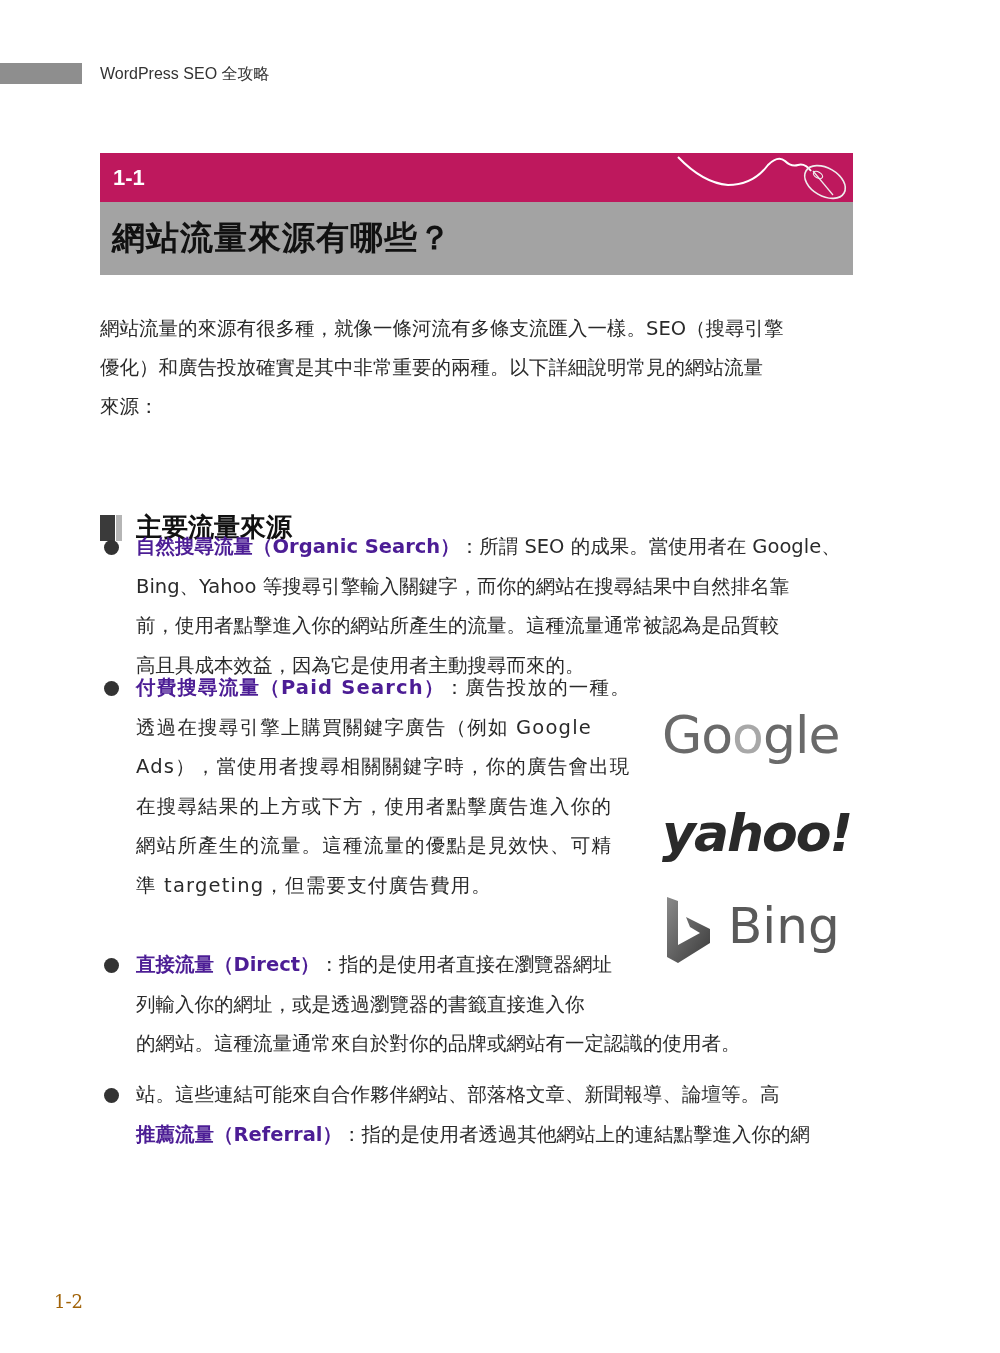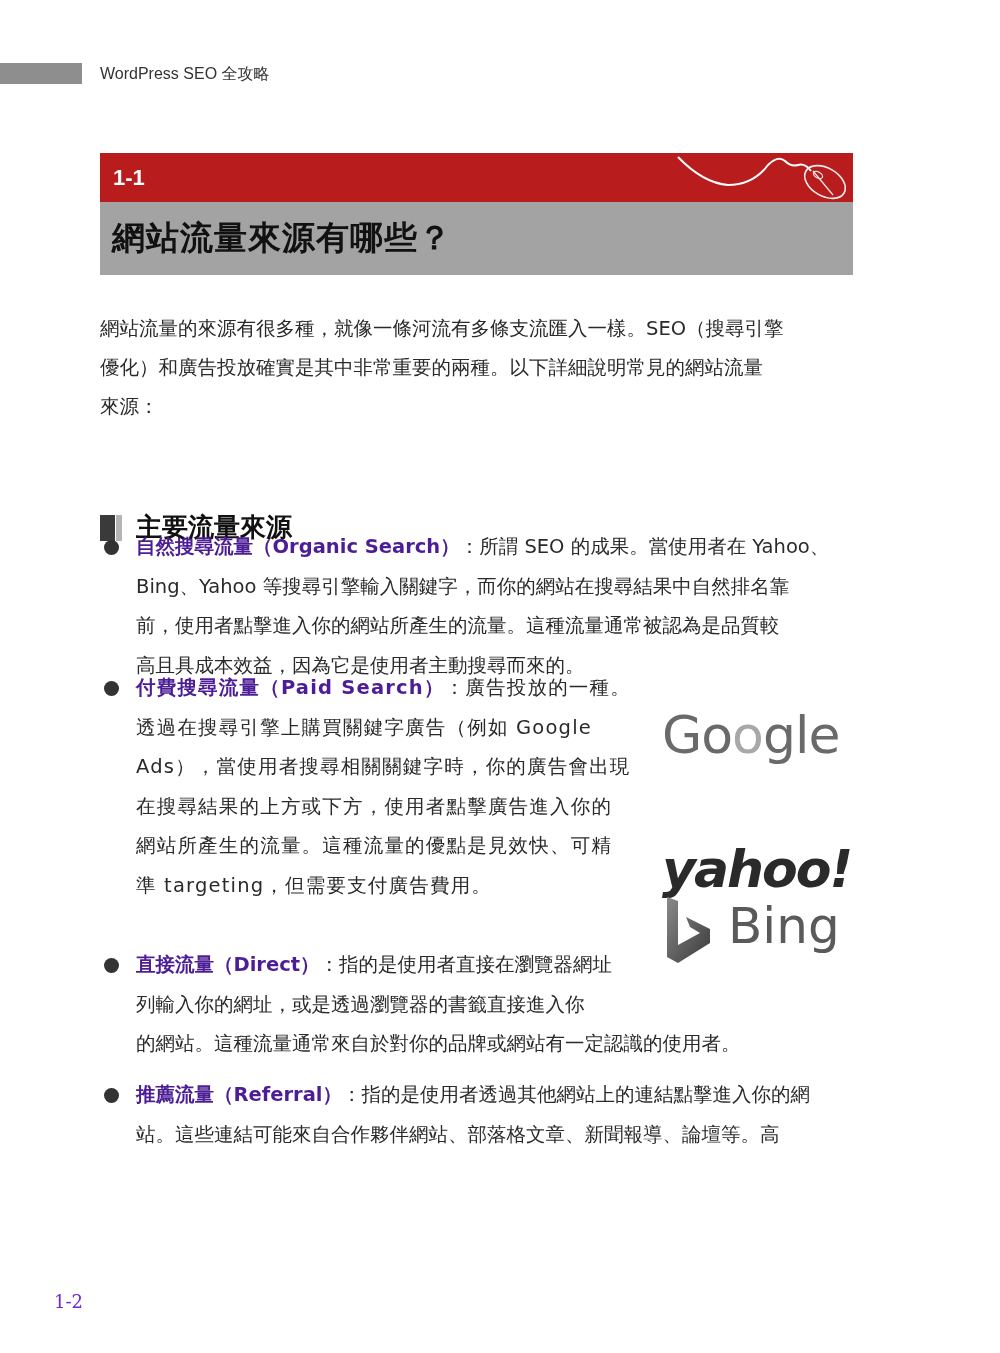--- a/index.html
+++ b/index.html
@@ -34,21 +34,21 @@
     .section-box {
       position: absolute;
       left: 100px;
       top: 153px;
       width: 753px;
       height: 122px;
     }
     .section-number-bar {
       position: relative;
       height: 49px;
-      background: #b91c1c;
+      background: #be185d;
     }
     .section-number {
       position: absolute;
       left: 13px;
       top: 12px;
       font-family: "Liberation Sans", sans-serif;
       font-weight: bold;
       font-size: 22px;
       color: #ffffff;
     }
@@ -157,21 +157,20 @@
     .logo-yahoo {
       position: absolute;
       left: 2px;
       top: 98px;
       font-family: "DejaVu Sans", sans-serif;
       font-weight: bold;
       font-size: 52px;
       color: #2a2a2a;
       letter-spacing: -2px;
       font-style: italic;
-      margin-top: 36px;
     }
     .logo-bing {
       position: absolute;
       left: 4px;
       top: 190px;
       width: 200px;
       height: 70px;
     }
     .logo-bing-mark {
       position: absolute;
@@ -187,21 +186,21 @@
       font-family: "DejaVu Sans", sans-serif;
       font-size: 50px;
       color: #5a5a5a;
     }
     .page-number {
       position: absolute;
       left: 54px;
       top: 1291px;
       font-family: "DejaVu Serif", "Liberation Serif", serif;
       font-size: 18px;
-      color: #6d28d9;
+      color: #a16207;
     }
   </style>
 </head>
 <body>
 
 <div class="running-header-bar"></div>
 <div class="running-header-title">WordPress SEO 全攻略</div>
 
 <div class="section-box">
   <div class="section-number-bar">
@@ -228,21 +227,21 @@
   <div class="subheading-marker">
     <div class="dark"></div>
       <div class="light"></div>
   </div>
   <h2 class="subheading-text">主要流量來源</h2>
 </div>
 
 <div class="bullet-item item-organic">
   <span class="bullet-dot"></span>
   <div class="bullet-body">
-    <span class="line"><span class="bullet-term">自然搜尋流量（Organic Search）</span><span>：所謂 SEO 的成果。當使用者在 Yahoo、</span></span>
+    <span class="line"><span class="bullet-term">自然搜尋流量（Organic Search）</span><span>：所謂 SEO 的成果。當使用者在 Google、</span></span>
     <span class="line">Bing、Yahoo 等搜尋引擎輸入關鍵字，而你的網站在搜尋結果中自然排名靠</span>
     <span class="line">前，使用者點擊進入你的網站所產生的流量。這種流量通常被認為是品質較</span>
     <span class="line">高且具成本效益，因為它是使用者主動搜尋而來的。</span>
   </div>
 </div>
 
 <div class="bullet-item item-paid">
   <span class="bullet-dot"></span>
   <div class="bullet-body">
     <span class="line"><span class="bullet-term">付費搜尋流量（Paid Search）</span><span>：廣告投放的一種。</span></span>
@@ -276,18 +275,18 @@
   <div class="bullet-body">
     <span class="line"><span class="bullet-term">直接流量（Direct）</span><span>：指的是使用者直接在瀏覽器網址</span></span>
     <span class="line">列輸入你的網址，或是透過瀏覽器的書籤直接進入你</span>
     <span class="line">的網站。這種流量通常來自於對你的品牌或網站有一定認識的使用者。</span>
   </div>
 </div>
 
 <div class="bullet-item item-referral">
   <span class="bullet-dot"></span>
   <div class="bullet-body">
+    <span class="line">站。這些連結可能來自合作夥伴網站、部落格文章、新聞報導、論壇等。高</span>
     <span class="line"><span class="bullet-term">推薦流量（Referral）</span><span>：指的是使用者透過其他網站上的連結點擊進入你的網</span></span>
-    <span class="line">站。這些連結可能來自合作夥伴網站、部落格文章、新聞報導、論壇等。高</span>
   </div>
 </div>
 
 <div class="page-number">1-2</div>
 
 </body></html>

